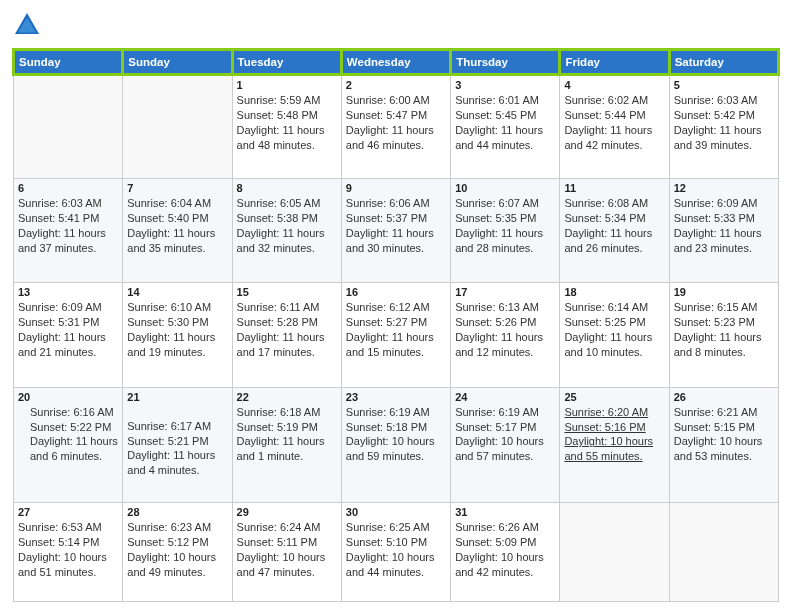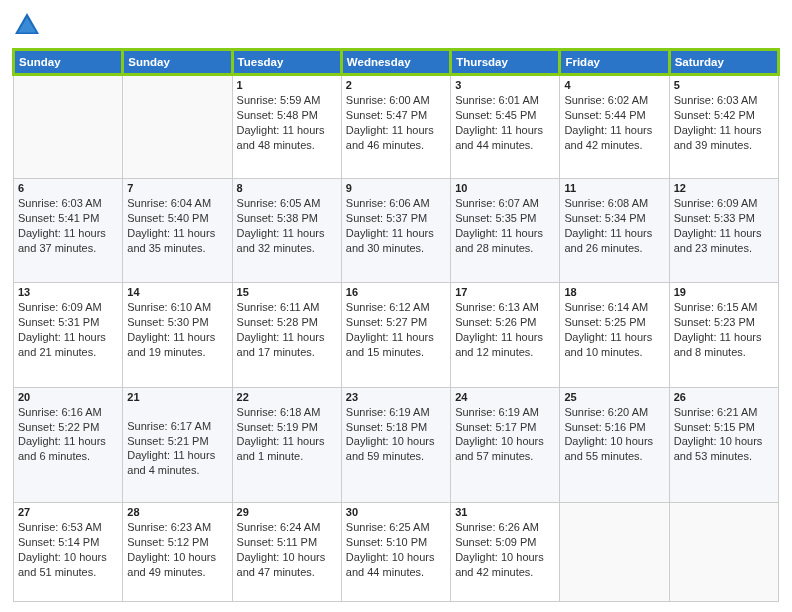--- a/index.html
+++ b/index.html
@@ -278,21 +278,21 @@
             <div class="day-number">19</div>
             <div class="day-info" style="white-space: pre-line;">Sunrise: 6:15 AM
 Sunset: 5:23 PM
 Daylight: 11 hours
 and 8 minutes.</div>
           </td>
         </tr>
         <tr>
           <td>
             <div class="day-number">20</div>
-            <div class="day-info" style="white-space: pre-line;">Sunrise: 6:16 AM
+            <div class="day-info" style="white-space: pre-line; margin-left: 12px;">Sunrise: 6:16 AM
 Sunset: 5:22 PM
 Daylight: 11 hours
 and 6 minutes.</div>
           </td>
           <td>
             <div class="day-number">21</div>
             <div class="day-info" style="white-space: pre-line; margin-top: 16px;">Sunrise: 6:17 AM
 Sunset: 5:21 PM
 Daylight: 11 hours
 and 4 minutes.</div>
@@ -313,21 +313,21 @@
           </td>
           <td>
             <div class="day-number">24</div>
             <div class="day-info" style="white-space: pre-line;">Sunrise: 6:19 AM
 Sunset: 5:17 PM
 Daylight: 10 hours
 and 57 minutes.</div>
           </td>
           <td>
             <div class="day-number">25</div>
-            <div class="day-info" style="white-space: pre-line;">Sunrise: 6:20 AM
+            <div class="day-info" style="white-space: pre-line; text-decoration: underline;">Sunrise: 6:20 AM
 Sunset: 5:16 PM
 Daylight: 10 hours
 and 55 minutes.</div>
           </td>
           <td>
             <div class="day-number">26</div>
             <div class="day-info" style="white-space: pre-line;">Sunrise: 6:21 AM
 Sunset: 5:15 PM
 Daylight: 10 hours
 and 53 minutes.</div>

